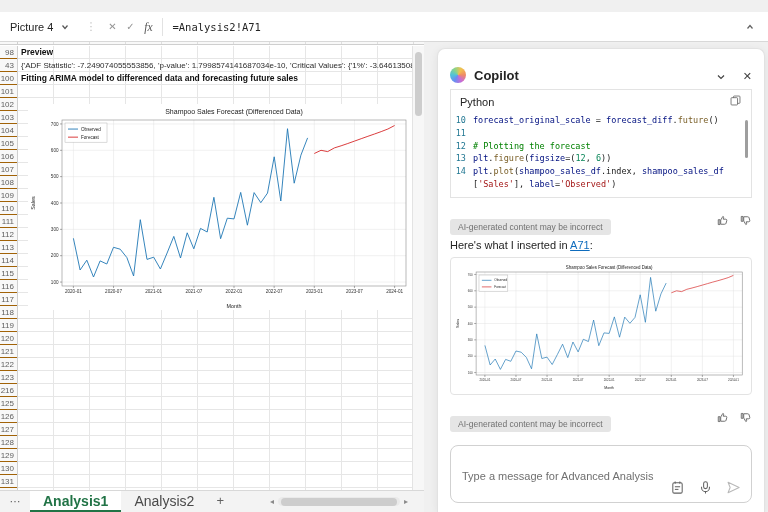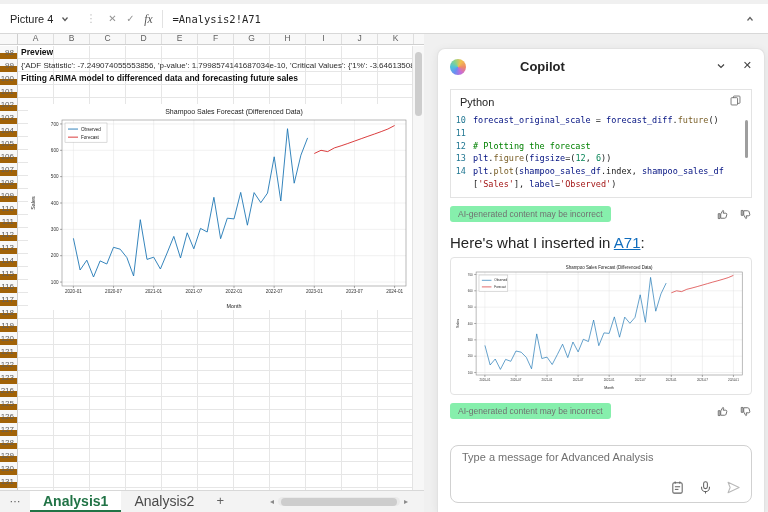--- a/index.html
+++ b/index.html
@@ -1,41 +1,41 @@
 <!DOCTYPE html>
 <html><head>
 <meta charset="utf-8">
 <style>
   * { box-sizing: border-box; margin: 0; padding: 0; }
   html,body { width:768px; height:512px; overflow:hidden; }
   body { font-family:"Liberation Sans",sans-serif; background:#f0f0f0; position:relative; }
 
   
-  .top-bar { position:absolute; top:4px; left:0; width:768px; height:30px; background:#fff;
+  .top-bar { position:absolute; top:12px; left:0; width:768px; height:30px; background:#fff;
              border-bottom:1px solid #d8d8d8; display:flex; align-items:center; z-index:6; }
   .name-box { display:flex; align-items:center; height:100%; padding:0 8px 0 10px;
               font-size:11px; color:#242424; cursor:pointer; }
   .name-box svg { margin-left:7px; }
   .grip { color:#c2c2c2; font-size:11px; padding:0 7px; }
   .fb-btn { width:18px; text-align:center; font-size:10px; color:#949494; cursor:pointer; }
   .fb-fx { font-style:italic; font-family:"Liberation Serif",serif; color:#565656; font-size:11.5px; }
   .fb-sep { width:1px; height:18px; background:#e2e2e2; margin:0 9px 0 5px; }
   .formula-text { flex:1; font-family:"DejaVu Sans Mono",monospace; font-size:10.5px; color:#242424; }
   .collapse-btn { padding:0 13px; cursor:pointer; }
 
   
   .sheet { position:absolute; left:0; top:31px; width:424px; bottom:0; background:#fff; }
   .col-headers { display:flex; height:14px; background:#f8f8f8; border-bottom:1px solid #cfcfcf; }
   .corner-cell { width:18px; flex:0 0 18px; border-right:1px solid #cfcfcf; }
   .col-h { width:36px; flex:0 0 36px; text-align:center; font-size:8.5px; color:#5f5f5f;
            line-height:14px; border-right:1px solid #dedede; cursor:pointer; }
   .grid-body { position:absolute; top:15px; left:0; right:12px; bottom:22px; overflow:hidden; display:flex; }
   .row-nums { width:18px; flex:0 0 18px; background:#f8f8f8; border-right:1px solid #cfcfcf; }
   .row-num { height:13px; font-size:8px; color:#5f5f5f; text-align:right; padding-right:3px;
-             line-height:13px; border-bottom:6px solid #a16207; cursor:pointer; }
+             line-height:13px; border-bottom:1px solid #a16207; cursor:pointer; }
   .content { position:relative; flex:1; overflow:hidden;
      background-image:
        repeating-linear-gradient(to bottom, transparent 0 12px, #e6e6e6 12px 13px),
        repeating-linear-gradient(to right, transparent 0 35px, #e6e6e6 35px 36px); }
   .cell-text { position:absolute; left:3px; height:25px; line-height:13px; white-space:nowrap;
                overflow:hidden; max-width:391px; font-size:8px; color:#2b2b2b; }
   .cell-text.b { font-weight:bold; font-size:8.5px; color:#111; }
   .figure { position:absolute; left:10px; top:58px; width:386px; height:206px; background:#fff; cursor:pointer; }
   .figure svg { width:100%; height:100%; display:block; }
 
@@ -53,21 +53,21 @@
   .h-scroll { margin-left:auto; display:flex; align-items:center; width:158px; padding-right:12px; }
   .h-arrow { color:#8a8a8a; font-size:8px; padding:0 4px; cursor:pointer; }
   .h-track { flex:1; height:9px; background:#eaeaea; border-radius:5px; position:relative; cursor:pointer; }
   .h-thumb { position:absolute; left:3px; right:3px; top:0.5px; height:8px; background:#cdcdcd; border-radius:4px; }
 
   
   .copilot { position:absolute; left:437px; right:3px; top:48px; bottom:0; background:#fff;
              border:1px solid #e2e2e2; border-bottom:none; border-radius:8px 8px 0 0;
              box-shadow:0 2px 10px rgba(0,0,0,.07); display:flex; flex-direction:column;
              padding:10px 12px 9px 12px; }
-  .cp-header { display:flex; align-items:flex-start; height:24px; flex:0 0 auto;gap:46px; }
+  .cp-header { display:flex; align-items:flex-end; height:24px; flex:0 0 auto; }
   .cp-logo { width:16px; height:16px; border-radius:50%; margin-right:8px;
              background:conic-gradient(from 210deg,#6b8df2,#4fc3d9,#8ad48a,#f2c14e,#ef8a66,#c96bd6,#6b8df2); }
   .cp-title { font-size:13px; font-weight:bold; color:#242424; }
   .cp-hicons { margin-left:auto; display:flex; gap:16px; align-items:center; }
   .cp-x { font-size:11px; color:#424242; cursor:pointer; }
   .cp-body { flex:1 1 auto; overflow:hidden; display:flex; flex-direction:column; margin-top:6px; }
 
   .code-card { border:1px solid #e3e3e3; border-radius:0; overflow:hidden; position:relative; flex:0 0 auto; }
   .code-head { display:flex; align-items:center; padding:4px 9px; font-size:11px; color:#242424; }
   .copy-icon { margin-left:auto; cursor:pointer; }
@@ -75,33 +75,33 @@
                font-family:"DejaVu Sans Mono",monospace; font-size:8.5px; line-height:12.8px; }
   .code-line { display:flex; white-space:pre; }
   .ln { flex:0 0 20px; width:20px; text-align:right; padding-right:7px; color:#237893; }
   .tv { color:#001080; } .tf { color:#795E26; } .ts { color:#a31515; }
   .tn { color:#098658; } .tc { color:#008000; } .tp { color:#1b1b1b; }
   .code-scroll { position:absolute; right:3px; top:30px; width:3px; height:38px; background:#9e9e9e; border-radius:2px; }
   .code-foot { border-top:1px solid #ececec; background:#fafafa; padding:4px 10px; font-size:9.5px;
                color:#5a5a5a; display:flex; justify-content:flex-end; align-items:center; gap:5px; cursor:pointer; }
 
   .disc-row { display:flex; align-items:center; margin-top:8px; flex:0 0 auto; }
-  .pill { background:#86efac; border-radius:3px; padding:3px 8px; font-size:8.5px; color:#707070; }
+  .pill { background:#e5e5e5; border-radius:3px; padding:3px 8px; font-size:8.5px; color:#707070;margin-top:13px; }
   .thumbs { margin-left:auto; display:flex; gap:10px; align-items:center; }
   .thumbs svg { cursor:pointer; }
 
-  .inserted { margin-top:12px; font-size:15px; color:#242424; flex:0 0 auto; }
+  .inserted { margin-top:4px; font-size:11px; color:#242424; flex:0 0 auto; }
   .cell-link { color:#0f6cbd; text-decoration:underline; cursor:pointer; }
 
   .chart-card { margin-top:6px; border:1px solid #e3e3e3; border-radius:4px; padding:3px; flex:0 0 auto; cursor:pointer; }
   .chart-card svg { width:100%; height:130px; display:block; }
 
   .cp-input { flex:0 0 auto; margin-top:6px; height:58px; border:1px solid #d1d1d1; border-radius:8px;
               position:relative; background:#fff; cursor:text; }
-  .placeholder { position:absolute; left:11px; top:5px; font-size:11px; color:#707070; }
+  .placeholder { position:absolute; left:11px; top:24px; font-size:11px; color:#707070; }
   .input-icons { position:absolute; right:10px; bottom:7px; display:flex; gap:13px; align-items:center; }
   .input-icons svg { cursor:pointer; }
 </style>
 </head>
 <body>
 
 <div class="top-bar">
   <div class="name-box">
     <span>Picture 4</span>
     <svg width="10" height="10" viewBox="0 0 10 10">
@@ -132,21 +132,21 @@
       <div class="col-h">F</div>
       <div class="col-h">G</div>
       <div class="col-h">H</div>
       <div class="col-h">I</div>
       <div class="col-h">J</div>
       <div class="col-h">K</div>
     </div>
   <div class="grid-body">
     <div class="row-nums" id="row-nums">
         <div class="row-num">98</div>
-        <div class="row-num">99</div>
+        <div class="row-num">43</div>
         <div class="row-num">100</div>
         <div class="row-num">101</div>
         <div class="row-num">102</div>
         <div class="row-num">103</div>
         <div class="row-num">104</div>
         <div class="row-num">105</div>
         <div class="row-num">106</div>
         <div class="row-num">107</div>
         <div class="row-num">108</div>
         <div class="row-num">109</div>

